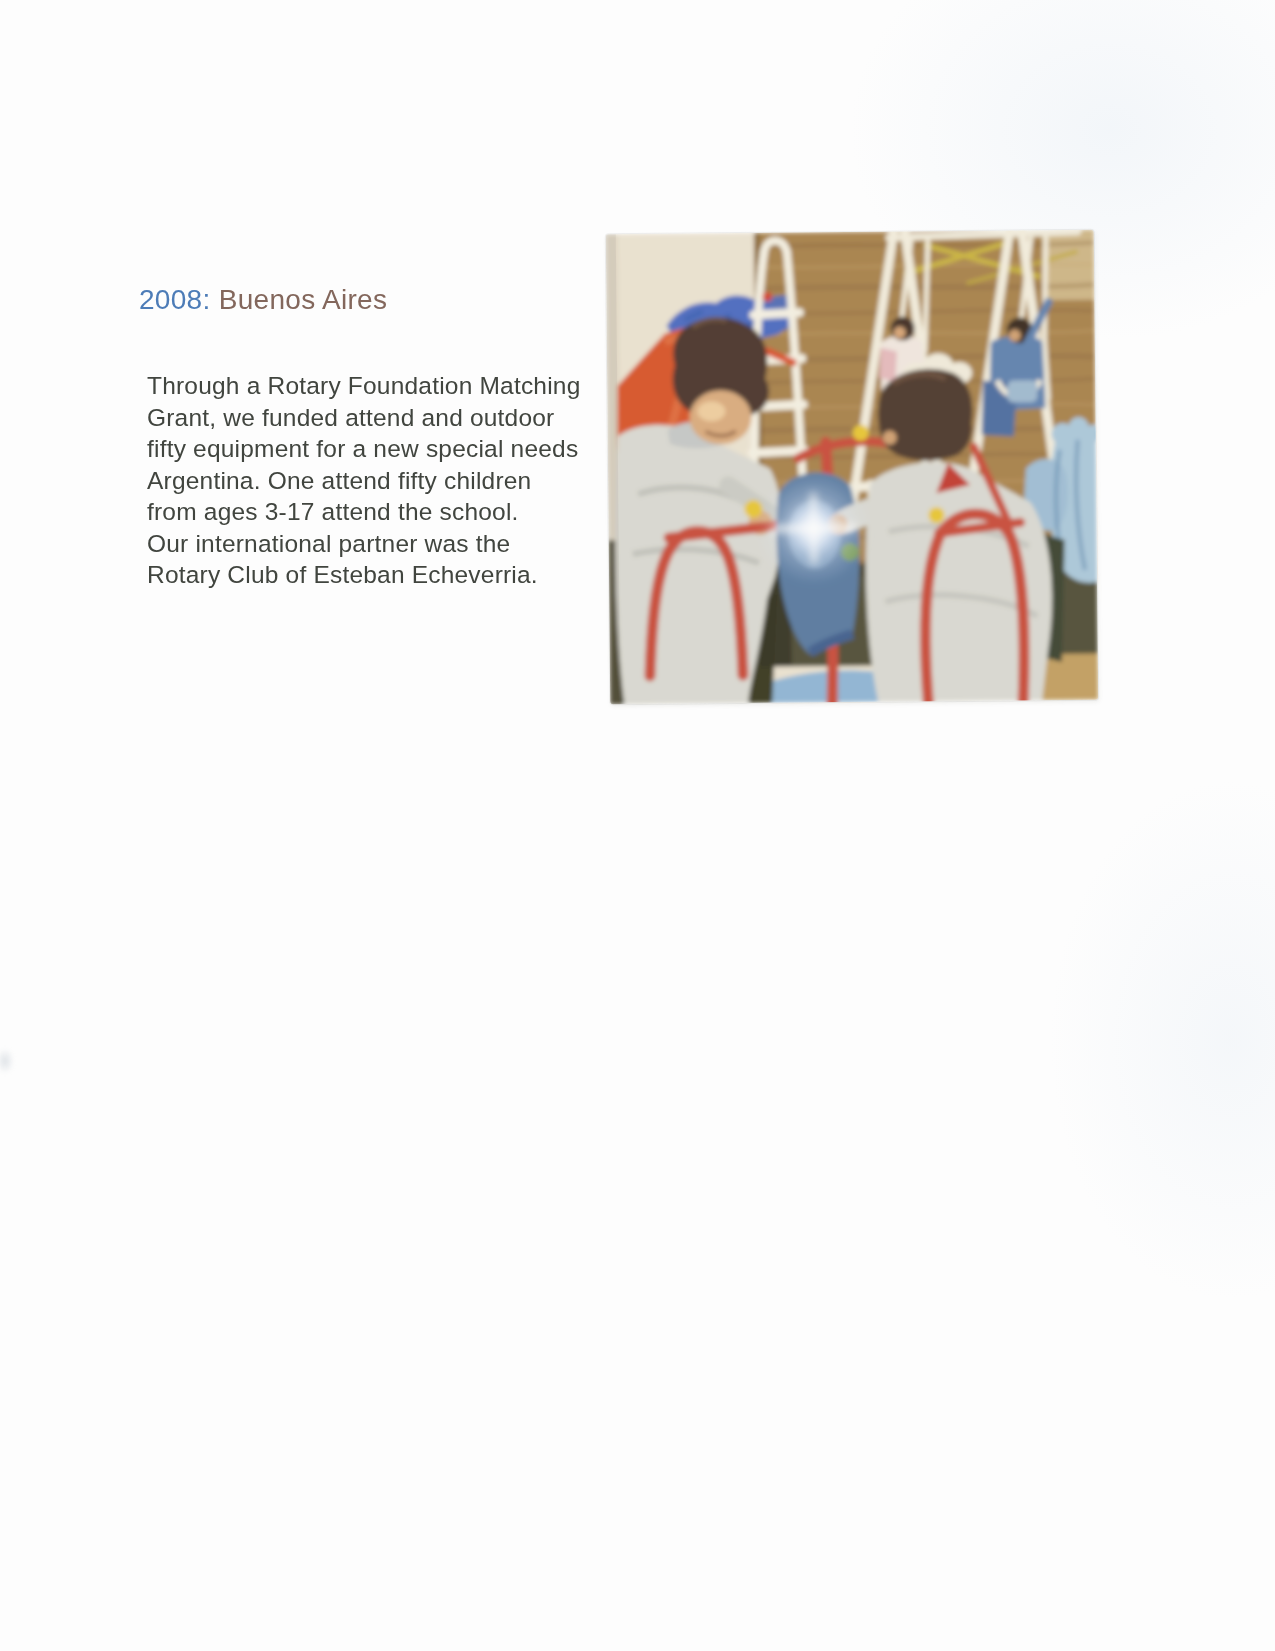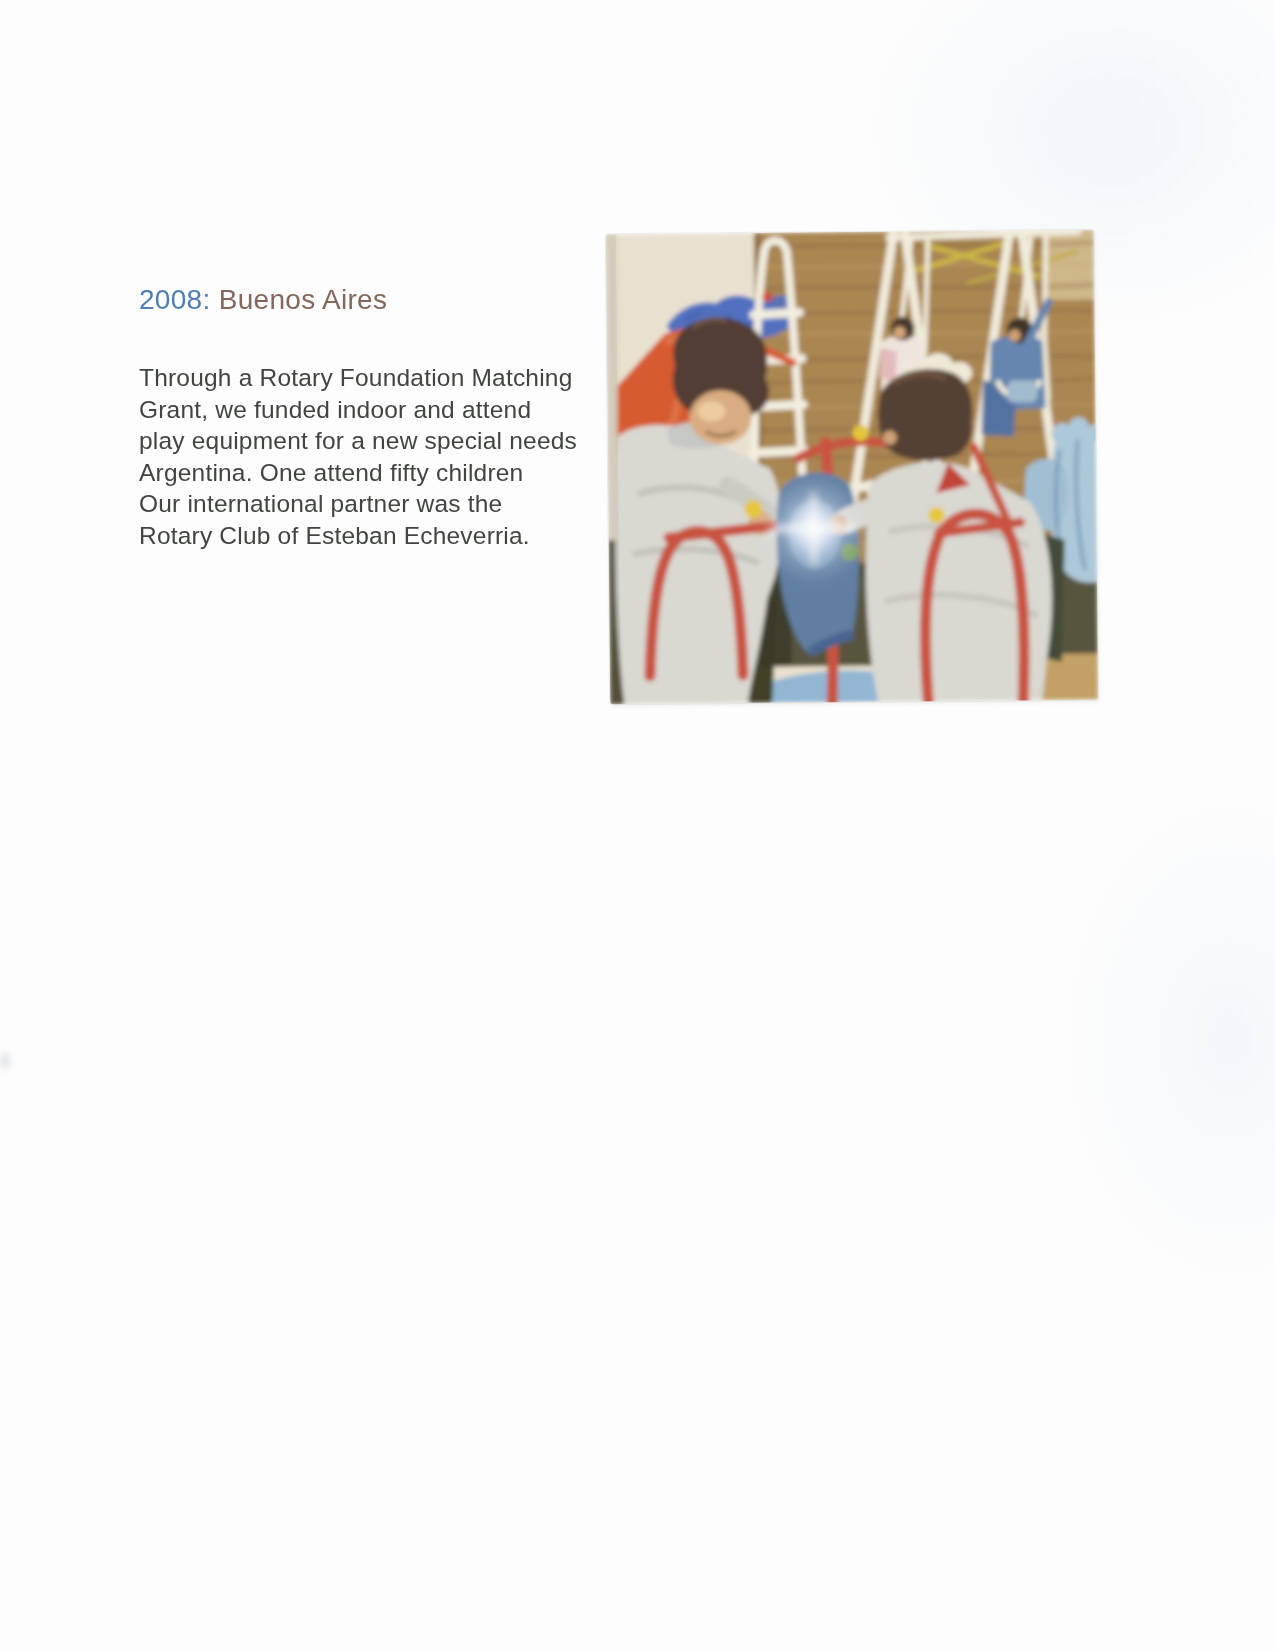--- a/index.html
+++ b/index.html
@@ -57,25 +57,26 @@
 <div class="page">
 
   <div class="scan-tint-a"></div>
   <div class="scan-tint-b"></div>
   <div class="scan-smudge"></div>
 
   <h1 class="heading" style="font-weight:normal;margin:0;">
     <span class="year">2008:</span><span>&nbsp;</span><span class="loc">Buenos Aires</span>
   </h1>
 
-  <p class="body-copy" style="margin:0;">
+  <p class="body-copy" style="margin:8px;">
     <span class="line">Through a Rotary Foundation Matching</span>
-    <span class="line">Grant, we funded indoor and attend</span>
-    <span class="line">play equipment for a new special needs</span>
+    <span class="line">Grant, we funded attend and outdoor</span>
+    <span class="line">fifty equipment for a new special needs</span>
     <span class="line">Argentina. One attend fifty children</span>
+    <span class="line">from ages 3-17 attend the school.</span>
     <span class="line">Our international partner was the</span>
     <span class="line">Rotary Club of Esteban Echeverria.</span>
   </p>
 
   <figure class="photo" style="margin:0;">
     <svg viewBox="0 0 488 470" preserveAspectRatio="none">
       <defs>
         <filter id="soften" x="-10%" y="-10%" width="120%" height="120%">
           <feGaussianBlur stdDeviation="2.1"></feGaussianBlur>
         </filter>

